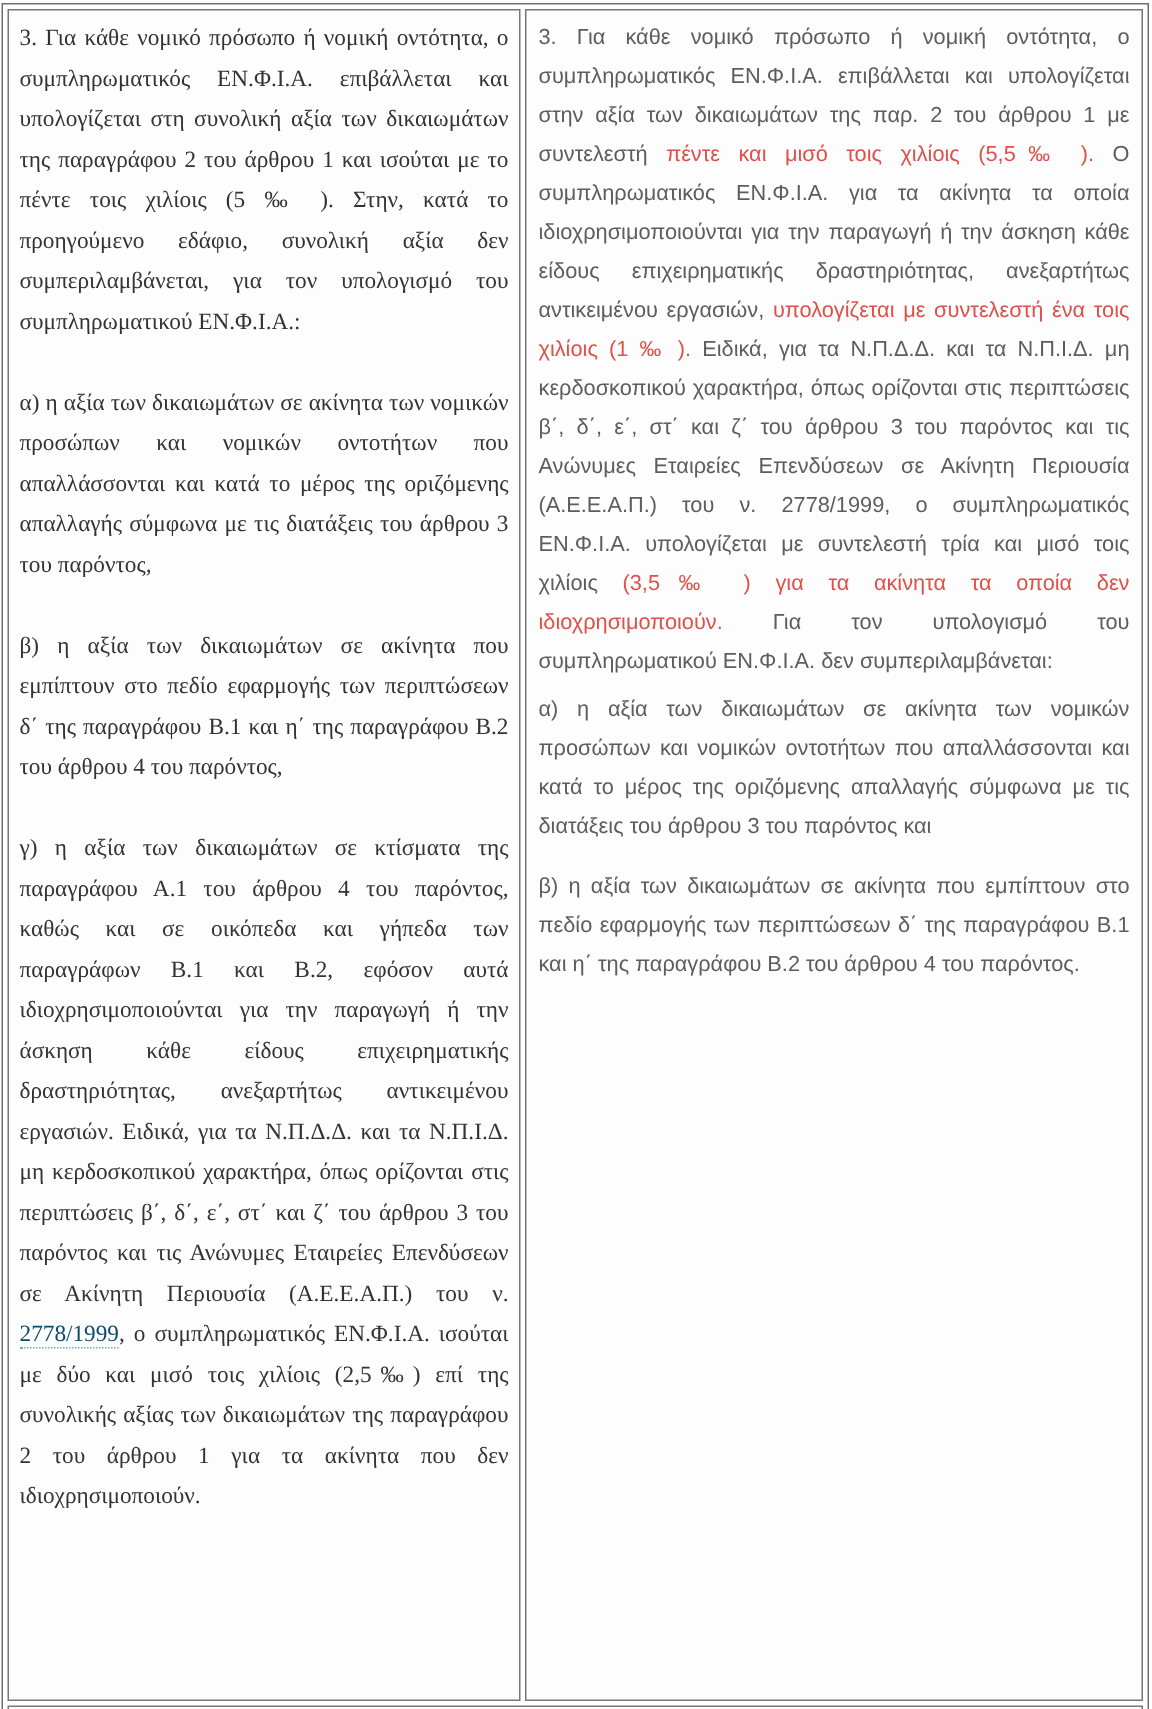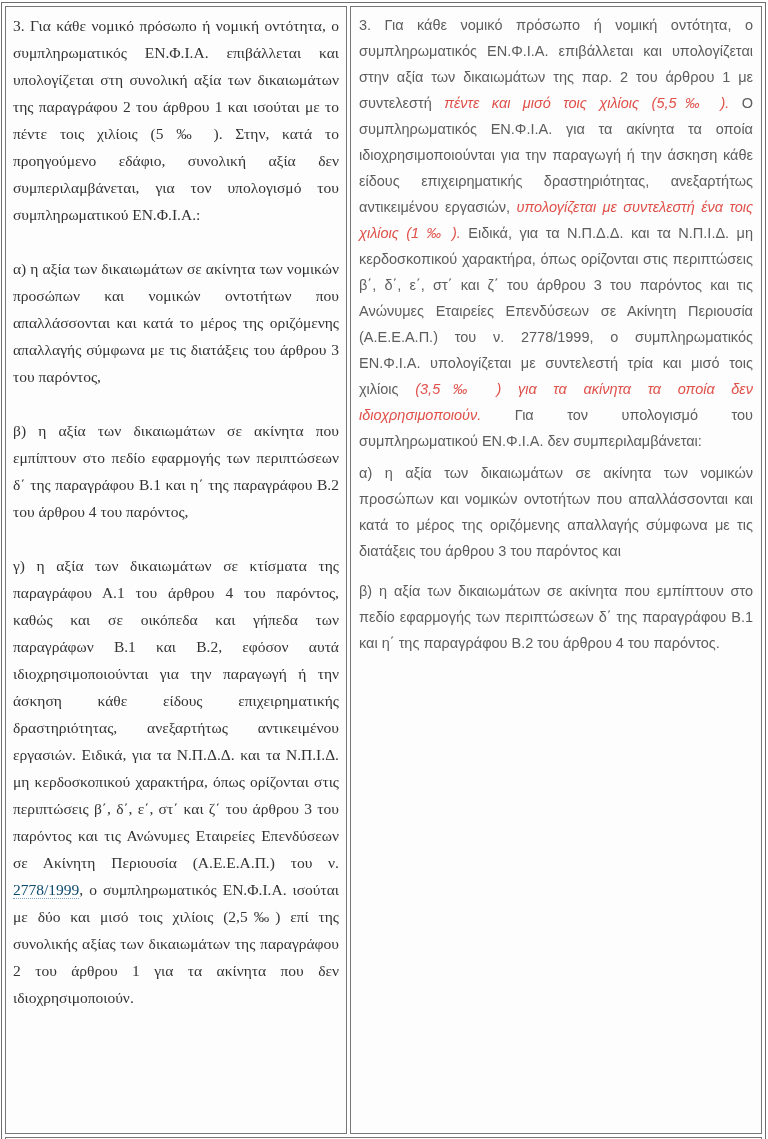--- a/index.html
+++ b/index.html
@@ -42,21 +42,21 @@
     padding: 5px 8px 5px 8px;
     font-family: "Liberation Sans", "DejaVu Sans", sans-serif;
     font-size: 14.5px;
     line-height: 26px;
     color: #5d5d5d;
     text-align: justify;
   }
   .cell-left p + p { margin-top: 27px; }
   .cell-right p.gap-small { margin-top: 6px; }
   .cell-right p.gap-med   { margin-top: 14px; }
-  .run-red { color: #df5049; font-style: italic; }
+  .run-red { color: #df5049; }
   a.law-link {
     color: #0c4a6e;
     text-decoration: none;
     border-bottom: 1px dotted #78a5c8;
     cursor: pointer;
   }
   .row-stub {
     margin-top: 3px;
     border: 1px solid #767676;
     background: #fdfdfd;

